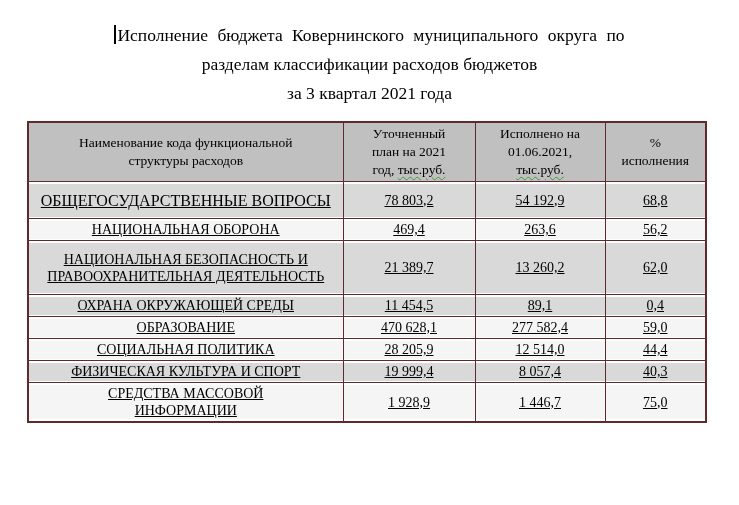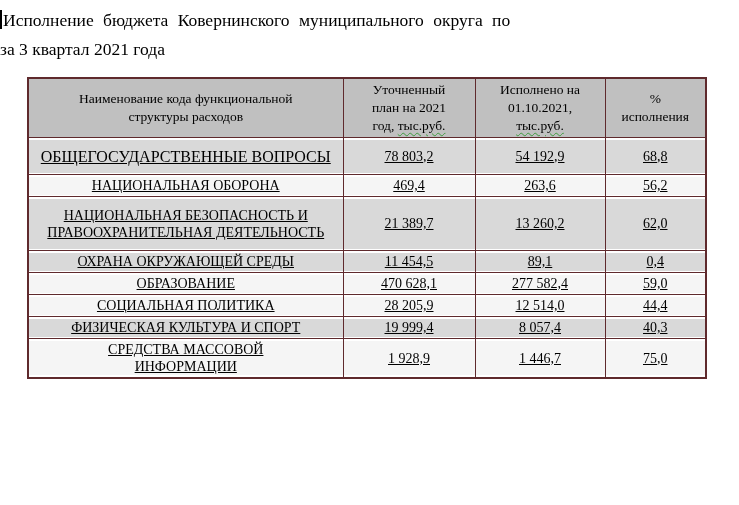--- a/index.html
+++ b/index.html
@@ -13,22 +13,22 @@
   html, body { margin: 0; padding: 0; }
   body {
     width: 739px;
     height: 505px;
     background: #ffffff;
     overflow: hidden;
     font-family: "Liberation Serif", "DejaVu Serif", serif;
     color: #000;
   }
   .doc-title {
-    margin-top: 6px;
-    text-align: left;
+    margin-top: 21px;
+    text-align: center;
     font-size: 17.5px;
     line-height: 29px;
   }
   .doc-title .title-line-0 { word-spacing: 5px; }
   .text-cursor {
     display: inline-block;
     width: 2px;
     height: 19px;
     background: #000;
     vertical-align: -3px;
@@ -75,20 +75,21 @@
     text-underline-offset: 2px;
   }
 </style>
 </head>
 <body>
 
 <div class="doc-title">
   <div class="title-line title-line-0">
     <span class="text-cursor"></span><span>Исполнение бюджета Ковернинского муниципального округа по</span>
   </div>
+  <div class="title-line">разделам классификации расходов бюджетов</div>
   <div class="title-line">за 3 квартал 2021 года</div>
 </div>
 
 <table class="budget-table">
   <colgroup>
     <col style="width:315px">
     <col style="width:132px">
     <col style="width:130px">
     <col style="width:101px">
   </colgroup>
@@ -98,21 +99,21 @@
           <div>Наименование кода функциональной</div>
           <div>структуры расходов</div>
         </th>
         <th>
           <div>Уточненный</div>
           <div>план на 2021</div>
           <div>год, <span class="misspelled">тыс.руб.</span></div>
         </th>
         <th>
           <div>Исполнено на</div>
-          <div>01.10.2021,</div>
+          <div>01.06.2021,</div>
           <div><span class="misspelled">тыс.руб.</span></div>
         </th>
         <th>
           <div>%</div>
           <div>исполнения</div>
         </th>
       </tr>
   </thead>
   <tbody>
       <tr class="shade-dark emphasis">

